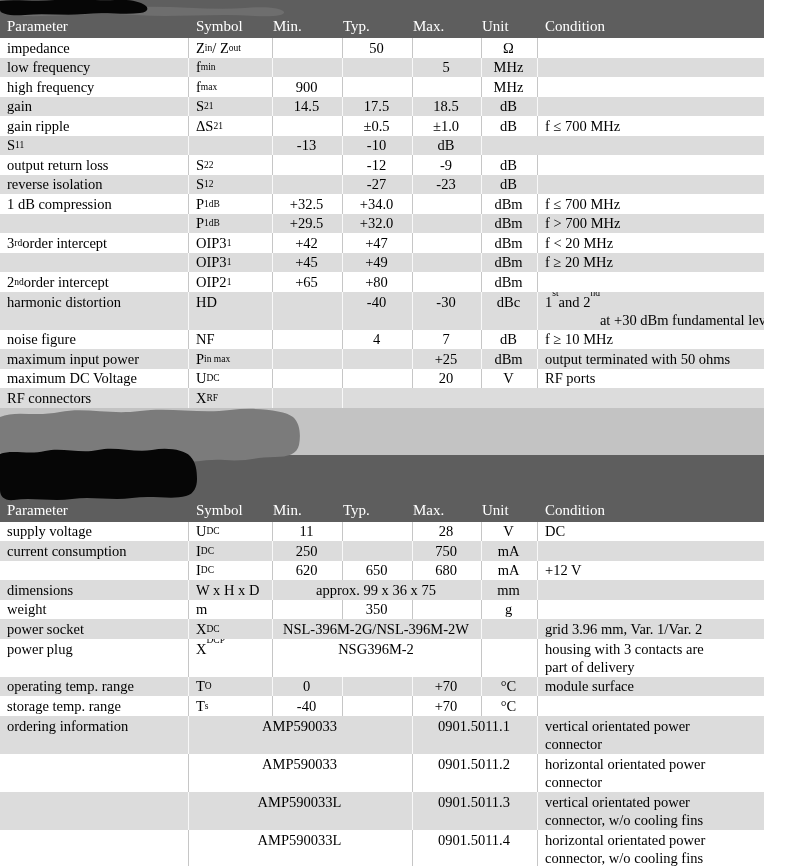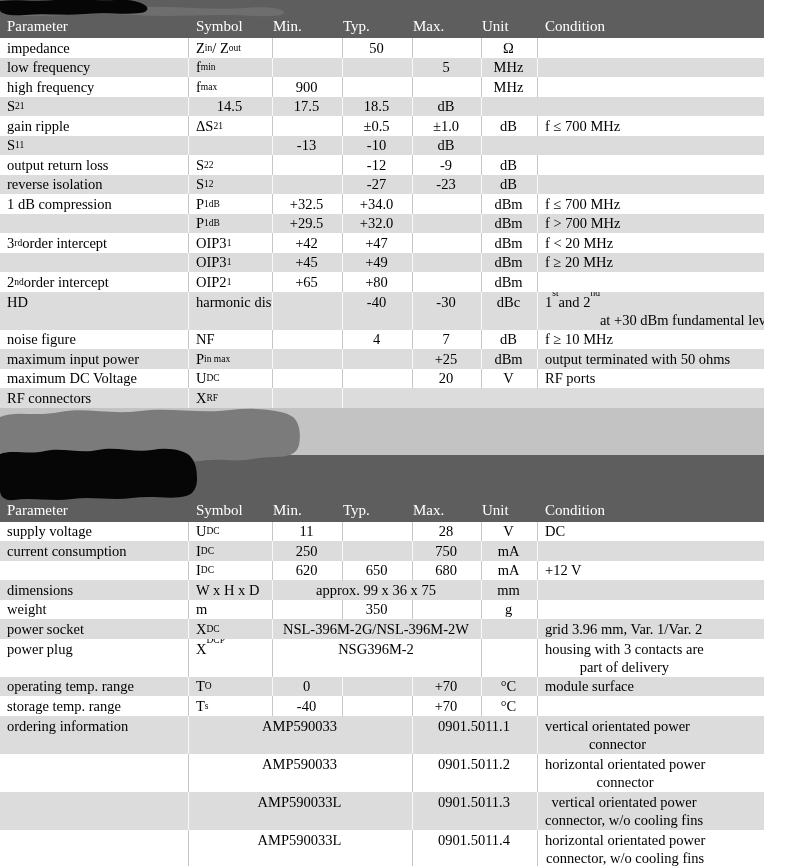--- a/index.html
+++ b/index.html
@@ -15,21 +15,21 @@
   .hcell.center{text-align:left;padding-left:0;}
   .trow{min-height:19.5px;}
   .trow.tall{min-height:38px;}
   .trow.gray{background:#dcdcdc;--bc:#f8f8f8;}
   .trow.white{background:#ffffff;--bc:#c6c6c6;}
   .cell{
     font-size:14.5px;line-height:18px;display:flex;align-items:center;
     border-right:1px solid var(--bc);padding:0 2px 0 7px;white-space:nowrap;overflow:hidden;
   }
   .cell.center{justify-content:center;padding-left:0;}
-  .cell.last{border-right:none;white-space:normal;text-align:center;}
+  .cell.last{border-right:none;white-space:normal;}
   .trow.tall .cell{align-items:flex-start;padding-top:1px;}
   .span3{grid-column:span 3;}
   .span2{grid-column:span 2;}
   sub{font-size:9.5px;vertical-align:-3px;line-height:0;}
   sup{font-size:9.5px;vertical-align:5px;line-height:0;}
   
   .mid-band{width:800px;height:47px;background:#c3c3c3;}
   
   .overlay{position:absolute;left:0;pointer-events:none;}
   #top-blobs{top:0;}
@@ -72,20 +72,21 @@
         <div class="grid trow white">
           <div class="cell ">high frequency</div>
           <div class="cell ">f<sub>max</sub></div>
           <div class="cell center">900</div>
           <div class="cell center"></div>
           <div class="cell center"></div>
           <div class="cell center">MHz</div>
           <div class="cell last"></div>
         </div>
         <div class="grid trow gray">
+          <div class="cell ">gain</div>
           <div class="cell ">S<sub>21</sub></div>
           <div class="cell center">14.5</div>
           <div class="cell center">17.5</div>
           <div class="cell center">18.5</div>
           <div class="cell center">dB</div>
           <div class="cell last"></div>
         </div>
         <div class="grid trow white">
           <div class="cell ">gain ripple</div>
           <div class="cell ">ΔS<sub>21</sub></div>
@@ -160,22 +161,22 @@
         <div class="grid trow white">
           <div class="cell ">2<sup>nd</sup> order intercept</div>
           <div class="cell ">OIP2<sup>1</sup></div>
           <div class="cell center">+65</div>
           <div class="cell center">+80</div>
           <div class="cell center"></div>
           <div class="cell center">dBm</div>
           <div class="cell last"></div>
         </div>
         <div class="grid trow gray tall">
+          <div class="cell ">harmonic distortion</div>
           <div class="cell ">HD</div>
-          <div class="cell ">harmonic distortion</div>
           <div class="cell center"></div>
           <div class="cell center">-40</div>
           <div class="cell center">-30</div>
           <div class="cell center">dBc</div>
           <div class="cell last">1<sup>st</sup> and 2<sup>nd</sup><br>at +30 dBm fundamental level</div>
         </div>
         <div class="grid trow white">
           <div class="cell ">noise figure</div>
           <div class="cell ">NF</div>
           <div class="cell center"></div>

